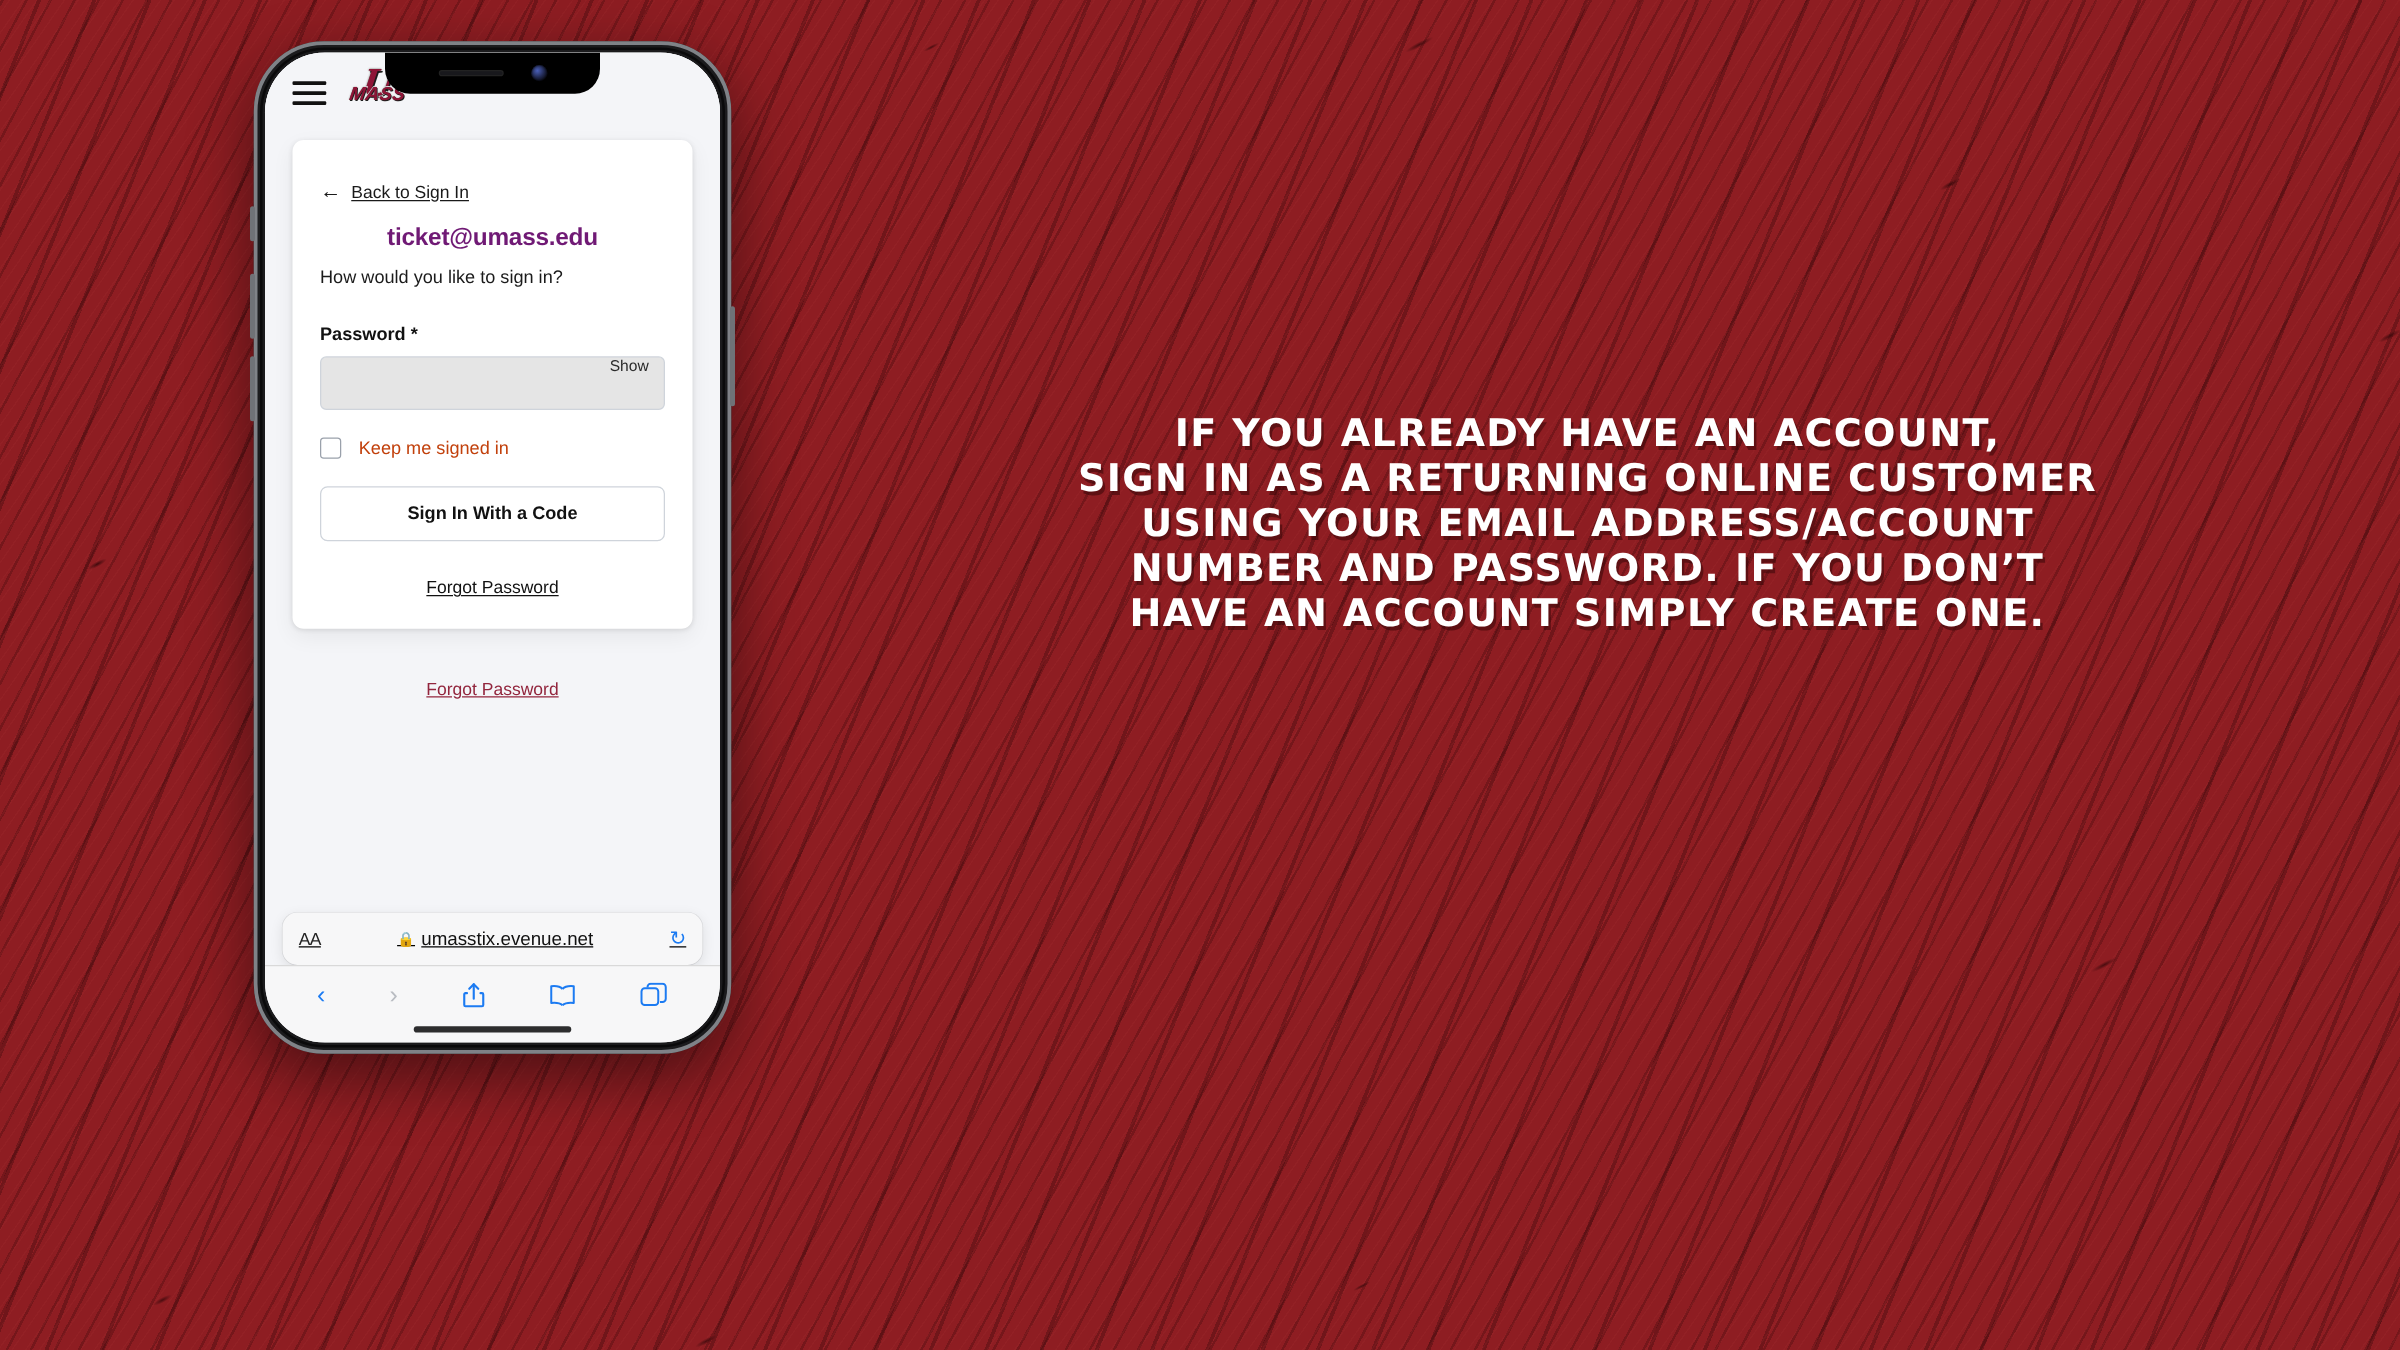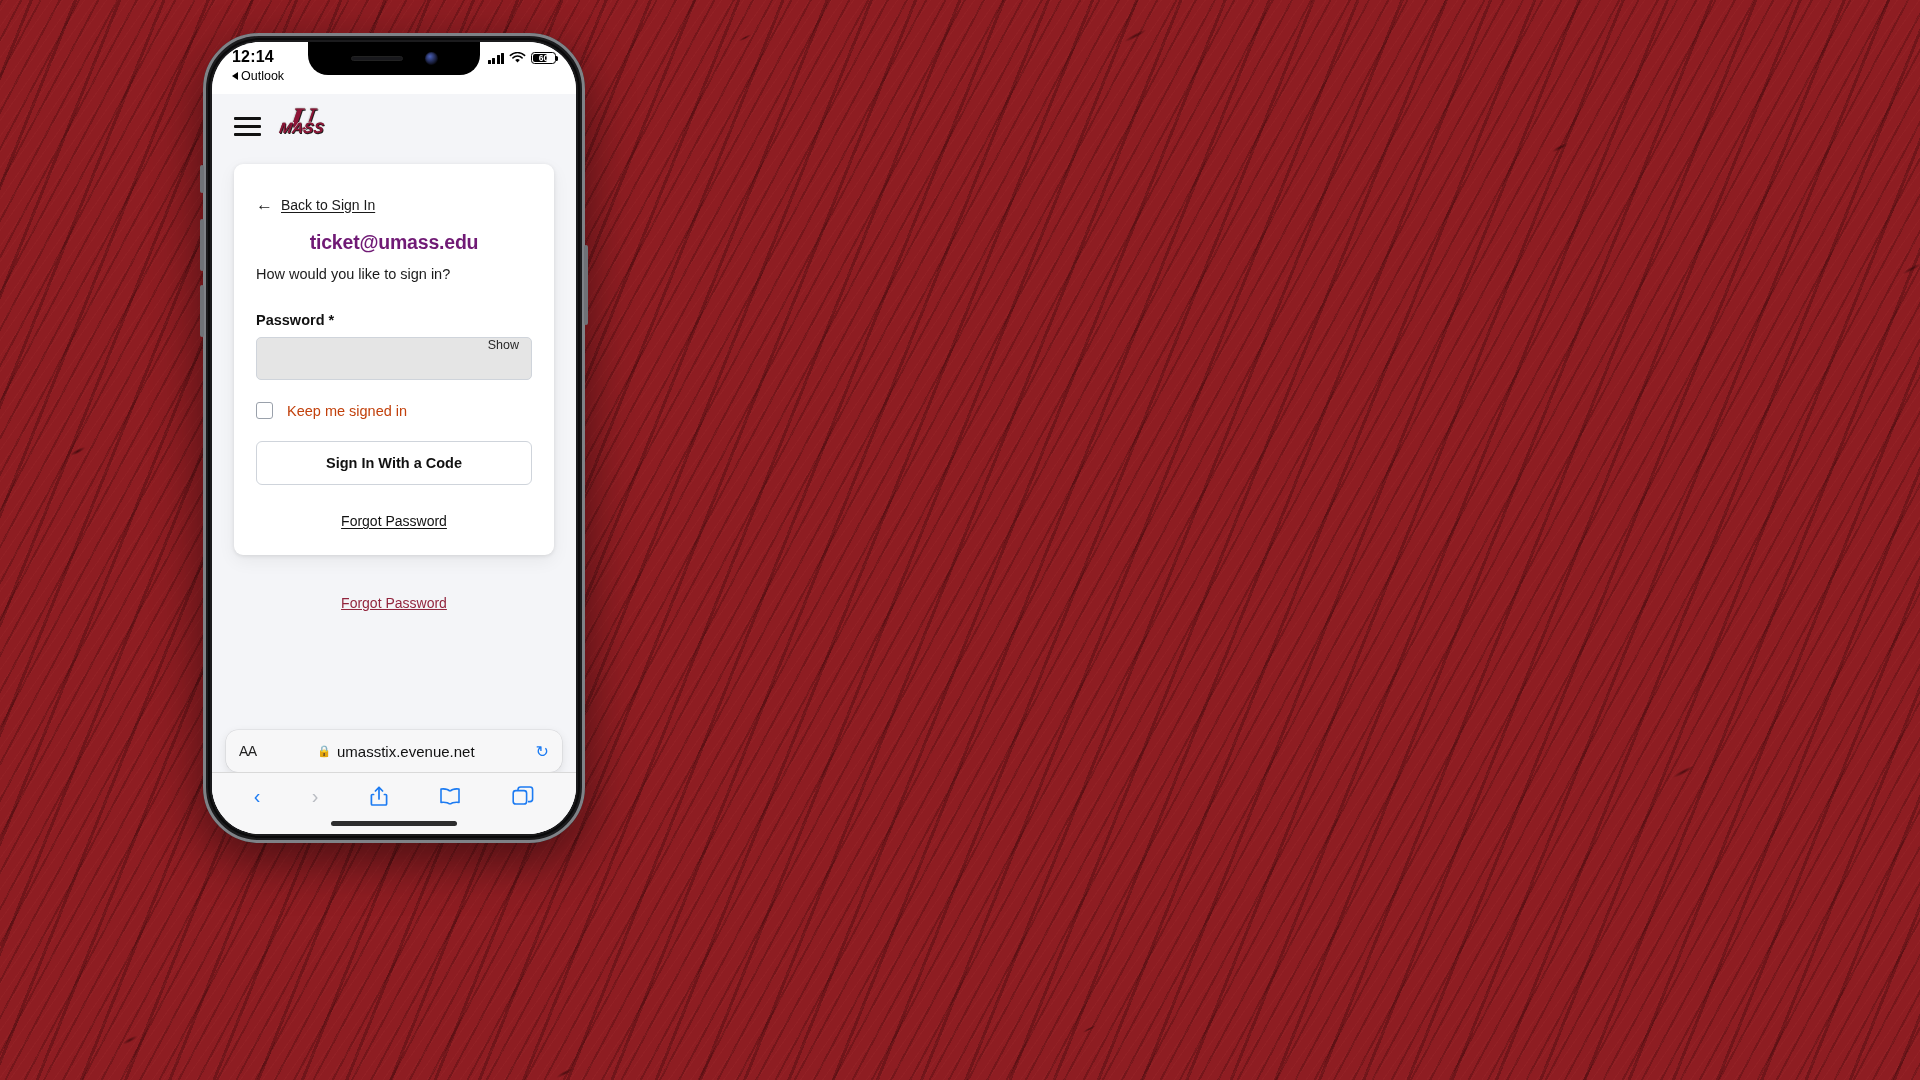--- a/index.html
+++ b/index.html
@@ -266,20 +266,21 @@
     text-decoration: underline;
     opacity: .95;
   }
 
   
   #safari-url-bar {
     position: absolute;
     left: 0; right: 0; bottom: 62px;
     padding: 0 14px;
     z-index: 4;
+    text-decoration: underline;
   }
   #url-pill {
     height: 42px;
     background: #f7f7f8;
     border-radius: 12px;
     display: flex; align-items: center;
     padding: 0 13px;
     box-shadow: 0 0 0 .5px rgba(0,0,0,.10), 0 3px 10px rgba(0,0,0,.10);
   }
   #url-aa { font-size: 14px; color: #222; letter-spacing: -.5px; }
@@ -360,46 +361,20 @@
     <div class="sbtn" id="btn-voldn"></div>
     <div class="sbtn" id="btn-power"></div>
 
     <div id="screen">
 
       <div id="notch">
         <div id="speaker"></div>
         <div id="frontcam"></div>
       </div>
 
-      <div id="statusbar">
-        <div id="sb-left">
-          <div id="sb-clock">12:14</div>
-          <div id="sb-backapp">
-            <span class="caret"></span>
-            <span>Outlook</span>
-          </div>
-        </div>
-        <div id="sb-right">
-          <span class="bars">
-              <i></i>
-              <i></i>
-              <i></i>
-              <i></i>
-            </span>
-          <svg width="17" height="12" viewBox="0 0 17 12">
-            <path d="M8.5 10.6 L6.2 8.1 a3.4 3.4 0 0 1 4.6 0 Z" fill="#000"></path>
-            <path d="M3.9 5.9 a6.8 6.8 0 0 1 9.2 0" stroke="#000" stroke-width="1.5" fill="none" stroke-linecap="round"></path>
-            <path d="M1.4 3.4 a10.4 10.4 0 0 1 14.2 0" stroke="#000" stroke-width="1.5" fill="none" stroke-linecap="round"></path>
-          </svg>
-          <span class="batt">
-            <span class="batt-fill"></span>
-            <span class="batt-num">60</span>
-          </span>
-        </div>
-      </div>
 
       <div id="webview">
 
         <div id="site-header">
           <div id="hamburger">
             <span></span>
               <span></span>
               <span></span>
           </div>
           <div id="logo">
@@ -468,14 +443,21 @@
             <path d="M6 4 V3.6 a2.6 2.6 0 0 1 2.6 -2.6 H18 a2.6 2.6 0 0 1 2.6 2.6 V13 a2.6 2.6 0 0 1 -2.6 2.6 H16"></path>
           </svg>
         </span>
       </div>
 
       <div id="home-indicator"></div>
     </div>
   </div>
 
   <div id="right-panel">
+    <div id="step-desc">
+      <span class="l">IF YOU ALREADY HAVE AN ACCOUNT,</span>
+      <span class="l">SIGN IN AS A RETURNING ONLINE CUSTOMER</span>
+      <span class="l">USING YOUR EMAIL ADDRESS/ACCOUNT</span>
+      <span class="l">NUMBER AND PASSWORD. IF YOU DON’T</span>
+      <span class="l">HAVE AN ACCOUNT SIMPLY CREATE ONE.</span>
+    </div>
   </div>
 </div>
 
 </body></html>

